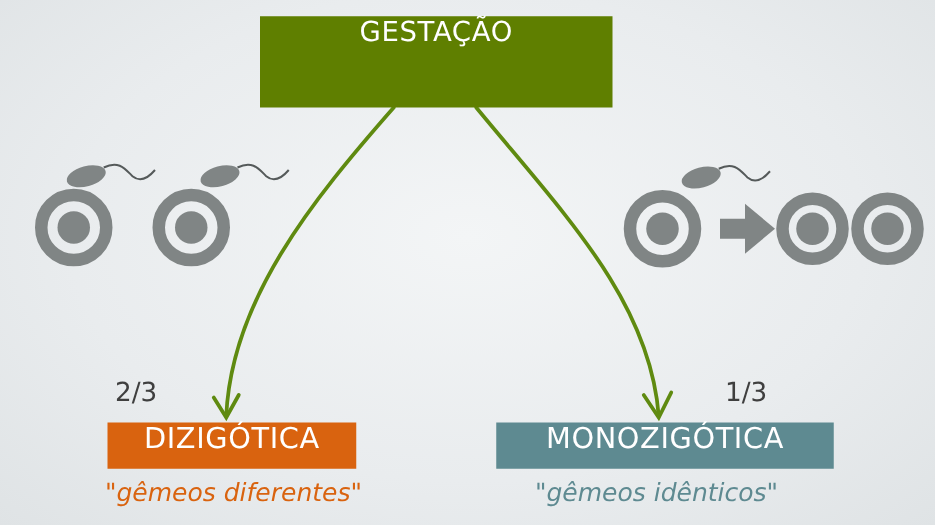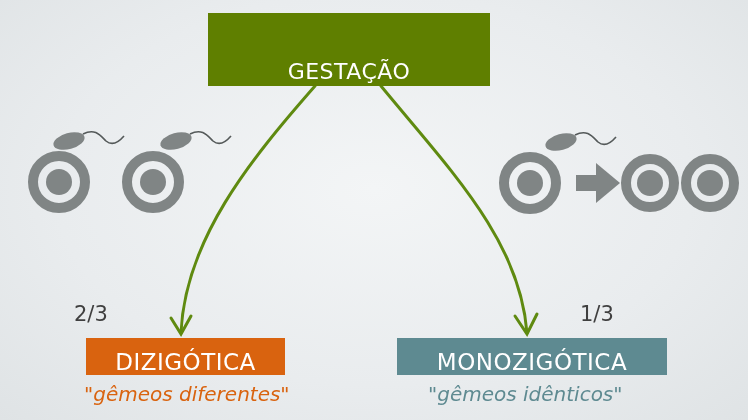--- a/index.html
+++ b/index.html
@@ -3,27 +3,27 @@
 <meta charset="utf-8">
 <style>
   html, body { margin:0; padding:0; }
   body {
     width:748px; height:420px; position:relative; overflow:hidden;
     background: radial-gradient(ellipse at 50% 45%, #f3f5f6 0%, #e9ecee 60%, #dfe3e5 100%);
     font-family: "DejaVu Sans", "Liberation Sans", sans-serif;
   }
   .box {
     position:absolute; color:#ffffff; text-align:center;
-    display:flex; flex-direction:column; justify-content:flex-end; align-items:center;
+    display:flex; flex-direction:column; justify-content:flex-start; align-items:center;
   }
   .top-box { left:208px; top:13px; width:282px; height:73px; background:#5f7f00; font-size:22px; line-height:28px; letter-spacing:0.5px; }
   .dz-box { left:86px; top:338px; width:199px; height:37px; background:#d9630f; font-size:23px; letter-spacing:0.5px; }
   .mz-box { left:397px; top:338px; width:270px; height:37px; background:#5e8a91; font-size:23px; letter-spacing:0.5px; }
   .frac { position:absolute; font-size:21px; color:#3f3f3f; }
-  .frac-dz { left:74px; top:302px; }
+  .frac-dz { left:92px; top:302px; }
   .frac-mz { left:580px; top:302px; }
   .quote { position:absolute; font-style:italic; font-size:20px; font-family:"DejaVu Sans", sans-serif; }
   .q-dz { left:84px; top:382px; color:#d9630f; }
   .q-mz { left:428px; top:382px; color:#5e8a91; }
   svg.overlay { position:absolute; left:0; top:0; }
 </style>
 </head>
 <body>
 
 <svg class="overlay" width="748" height="420">

